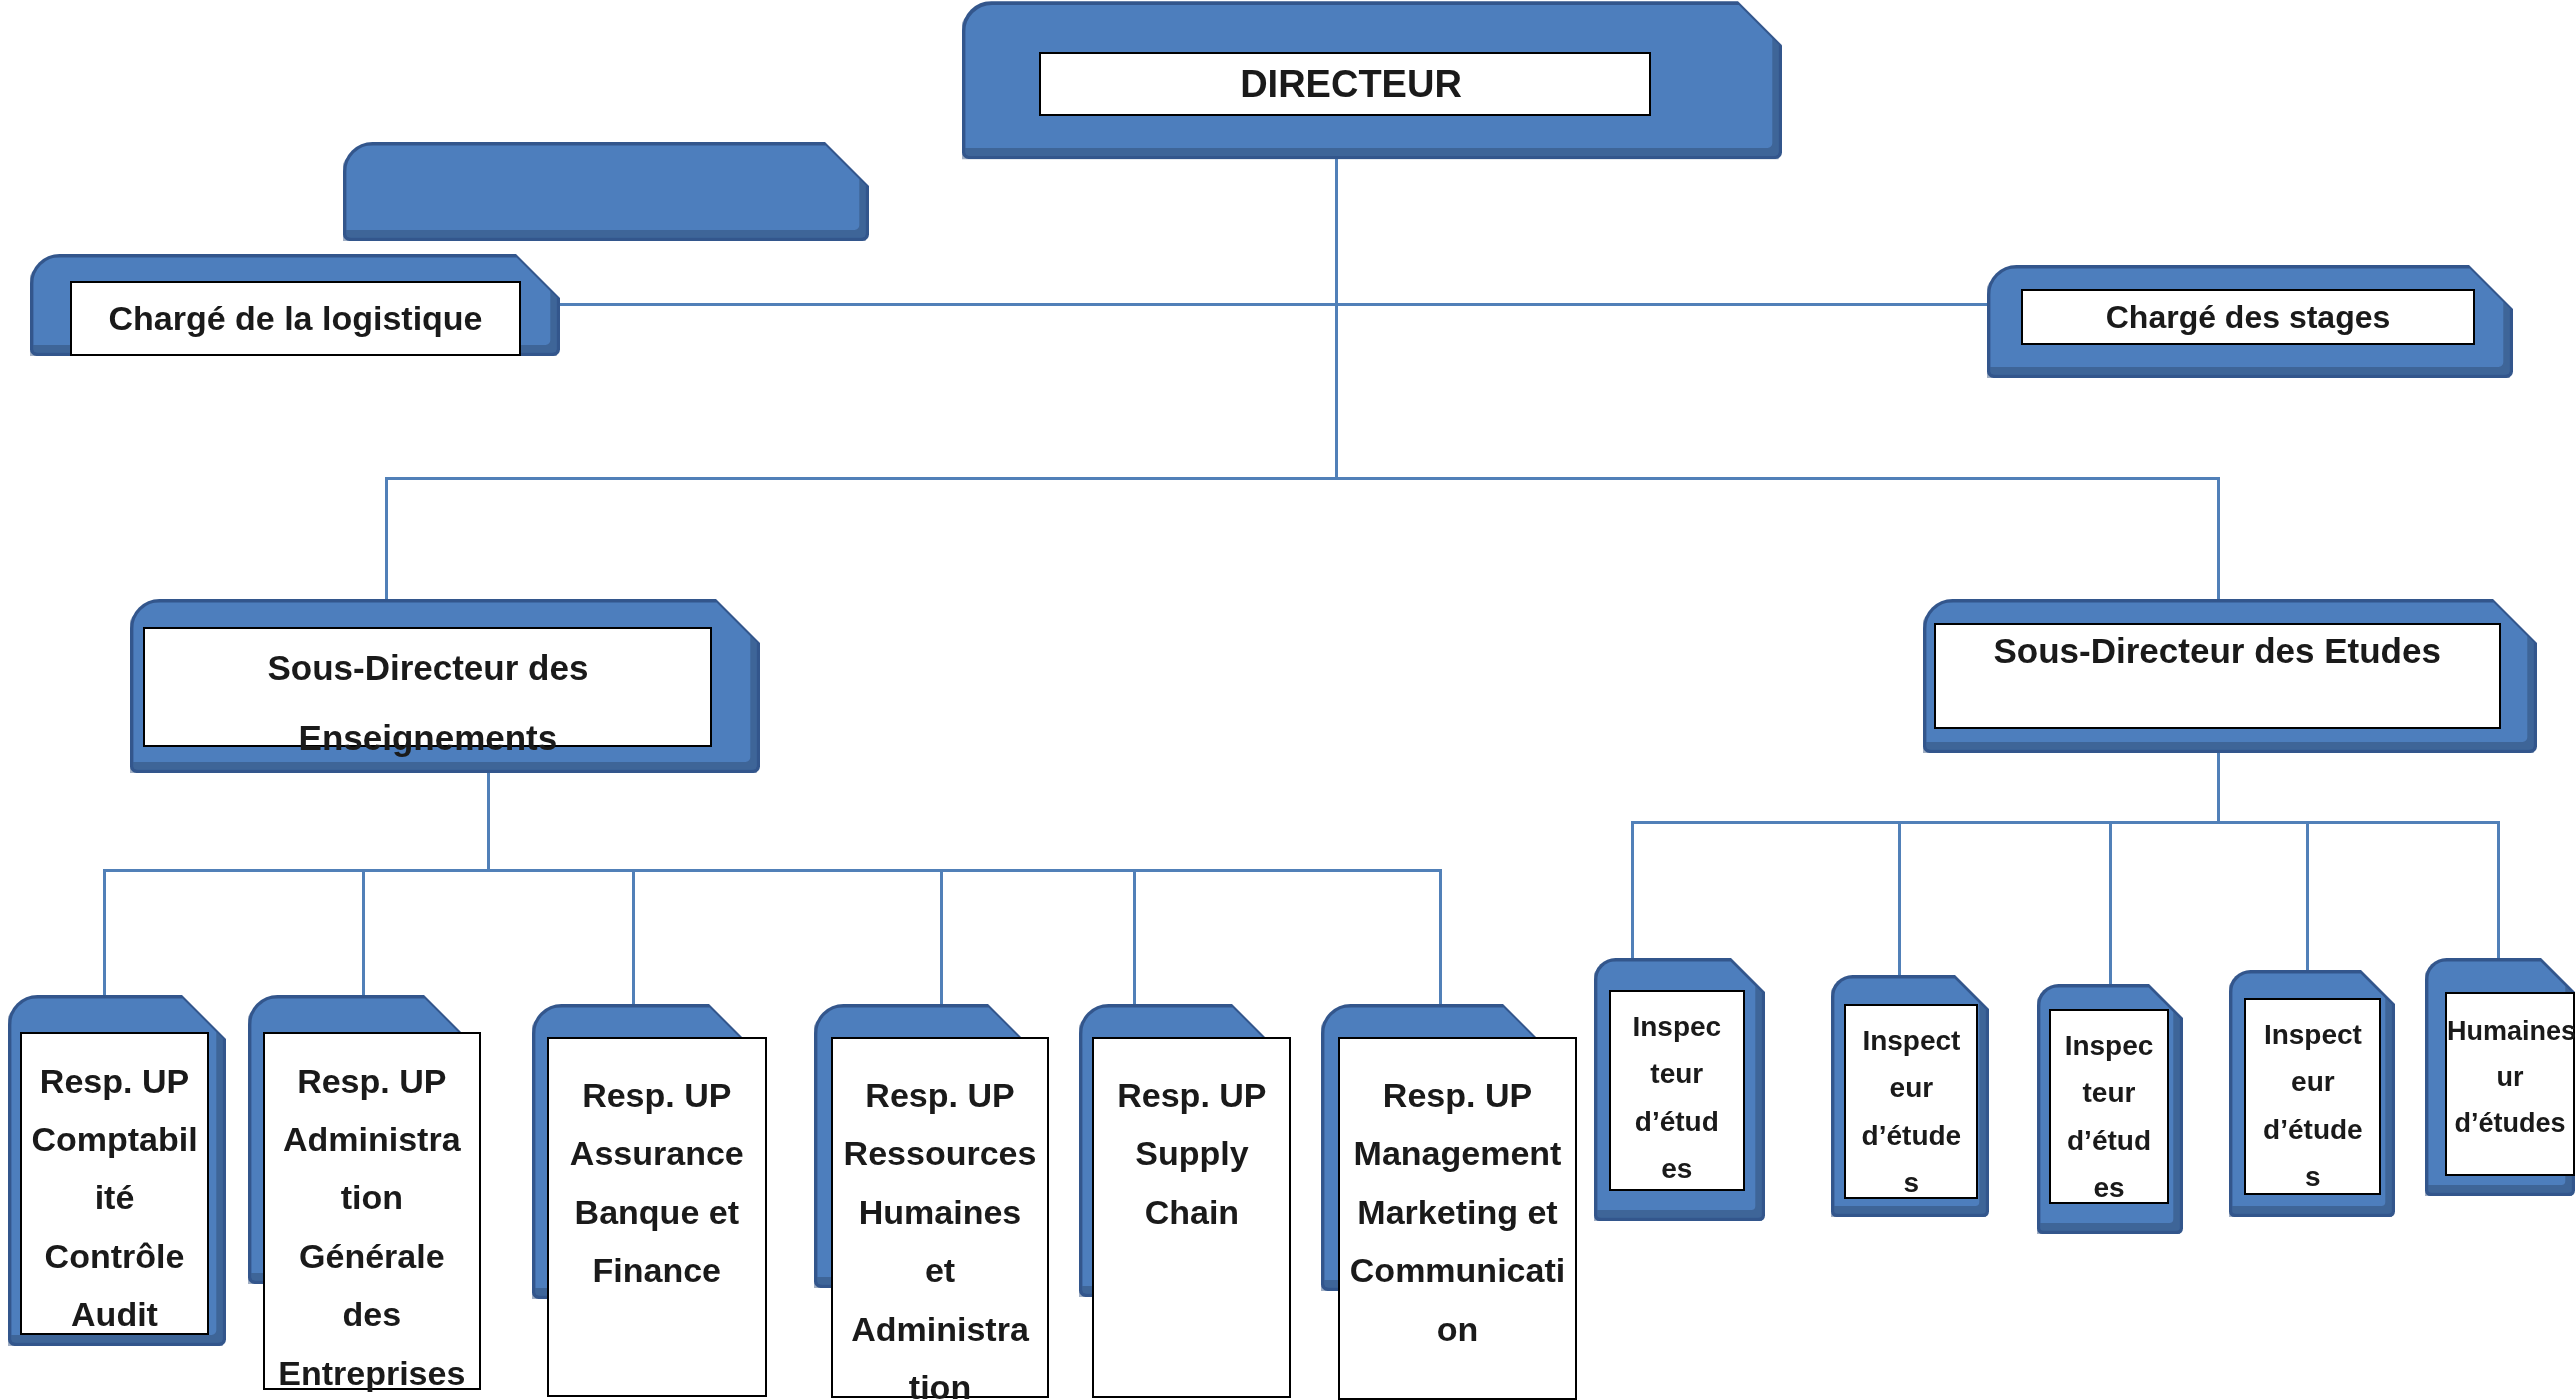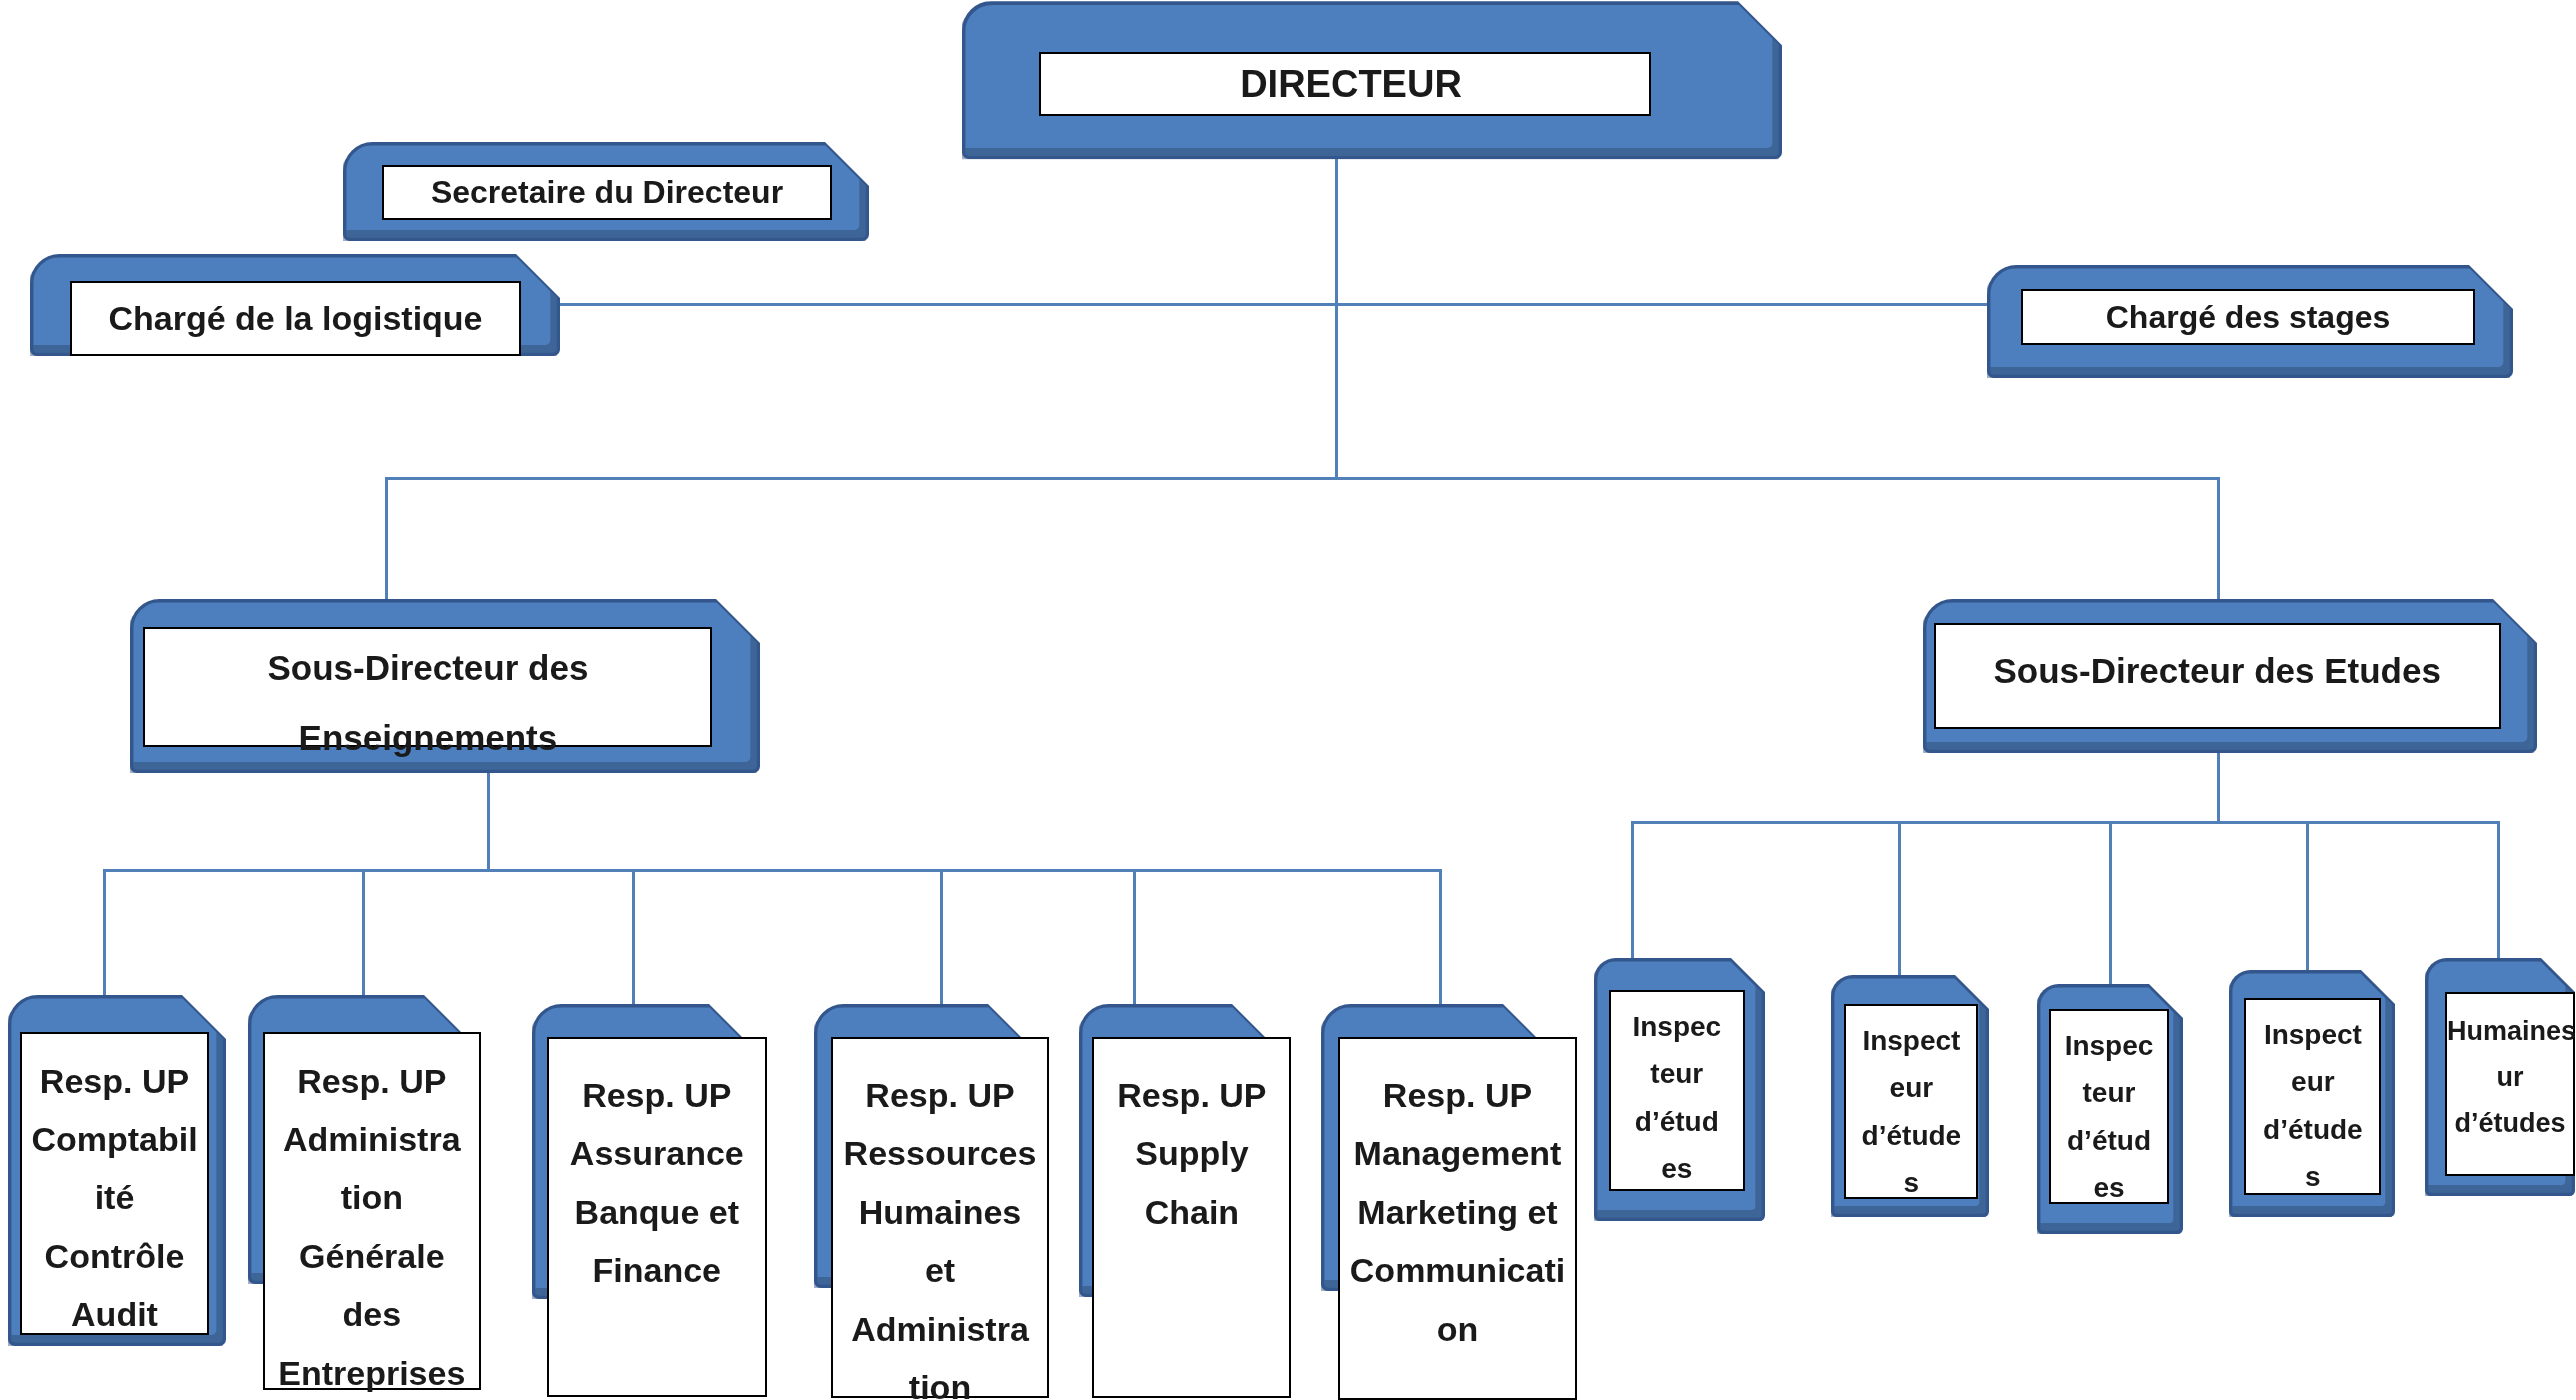--- a/index.html
+++ b/index.html
@@ -94,42 +94,41 @@
   <div class="line" style="left:2306px; top:821px; width:2.7px; height:152px;"></div>
   <div class="line" style="left:2497px; top:821px; width:2.7px; height:140px;"></div>
 
   <div class="node" style="left:962px; top:1.3px; width:820px; height:158px;">
     <div class="shape"></div>
     <div class="label vcenter" style="left:77px; top:51px; width:612px; height:64px; font-size:38px; line-height:1.2;padding-left:12px;">DIRECTEUR</div>
   </div>
 
   <div class="node" style="left:343px; top:142px; width:526px; height:99px;">
     <div class="shape"></div>
-    <div class="label vcenter" style="left:39px; top:23px; width:450px; height:55px; font-size:32px; line-height:1.2;">Secretaire du Directeur</div>
   </div>
 
   <div class="node" style="left:30px; top:254px; width:530px; height:102px;">
     <div class="shape"></div>
     <div class="label vcenter" style="left:40px; top:27px; width:451px; height:75px; font-size:34px; line-height:1.2;">Chargé de la logistique</div>
   </div>
 
   <div class="node" style="left:1987px; top:265px; width:526px; height:113px;">
     <div class="shape"></div>
     <div class="label vcenter" style="left:34px; top:24px; width:454px; height:56px; font-size:32px; line-height:1.2;">Chargé des stages</div>
   </div>
 
   <div class="node" style="left:130px; top:599px; width:630px; height:174px;">
     <div class="shape"></div>
     <div class="label" style="left:13.4px; top:28px; width:569px; height:120px; font-size:35px; line-height:2.0; padding-top:4px;">Sous-Directeur des
 Enseignements</div>
   </div>
 
   <div class="node" style="left:1923px; top:599px; width:614px; height:154px;">
     <div class="shape"></div>
-    <div class="label" style="left:10.7px; top:24px; width:567px; height:106px; font-size:35px; line-height:1.4; padding-top:21px;">Sous-Directeur des Etudes</div>
+    <div class="label" style="left:10.7px; top:24px; width:567px; height:106px; font-size:35px; line-height:1.4; padding-top:1px;">Sous-Directeur des Etudes</div>
   </div>
 
   <div class="node" style="left:8px; top:995px; width:218px; height:351px;">
     <div class="shape"></div>
     <div class="label" style="left:12px; top:37px; width:189px; height:303px; font-size:34px; line-height:1.72; padding-top:17.5px;">Resp. UP
 Comptabil
 ité
 Contrôle
 Audit</div>
   </div>

